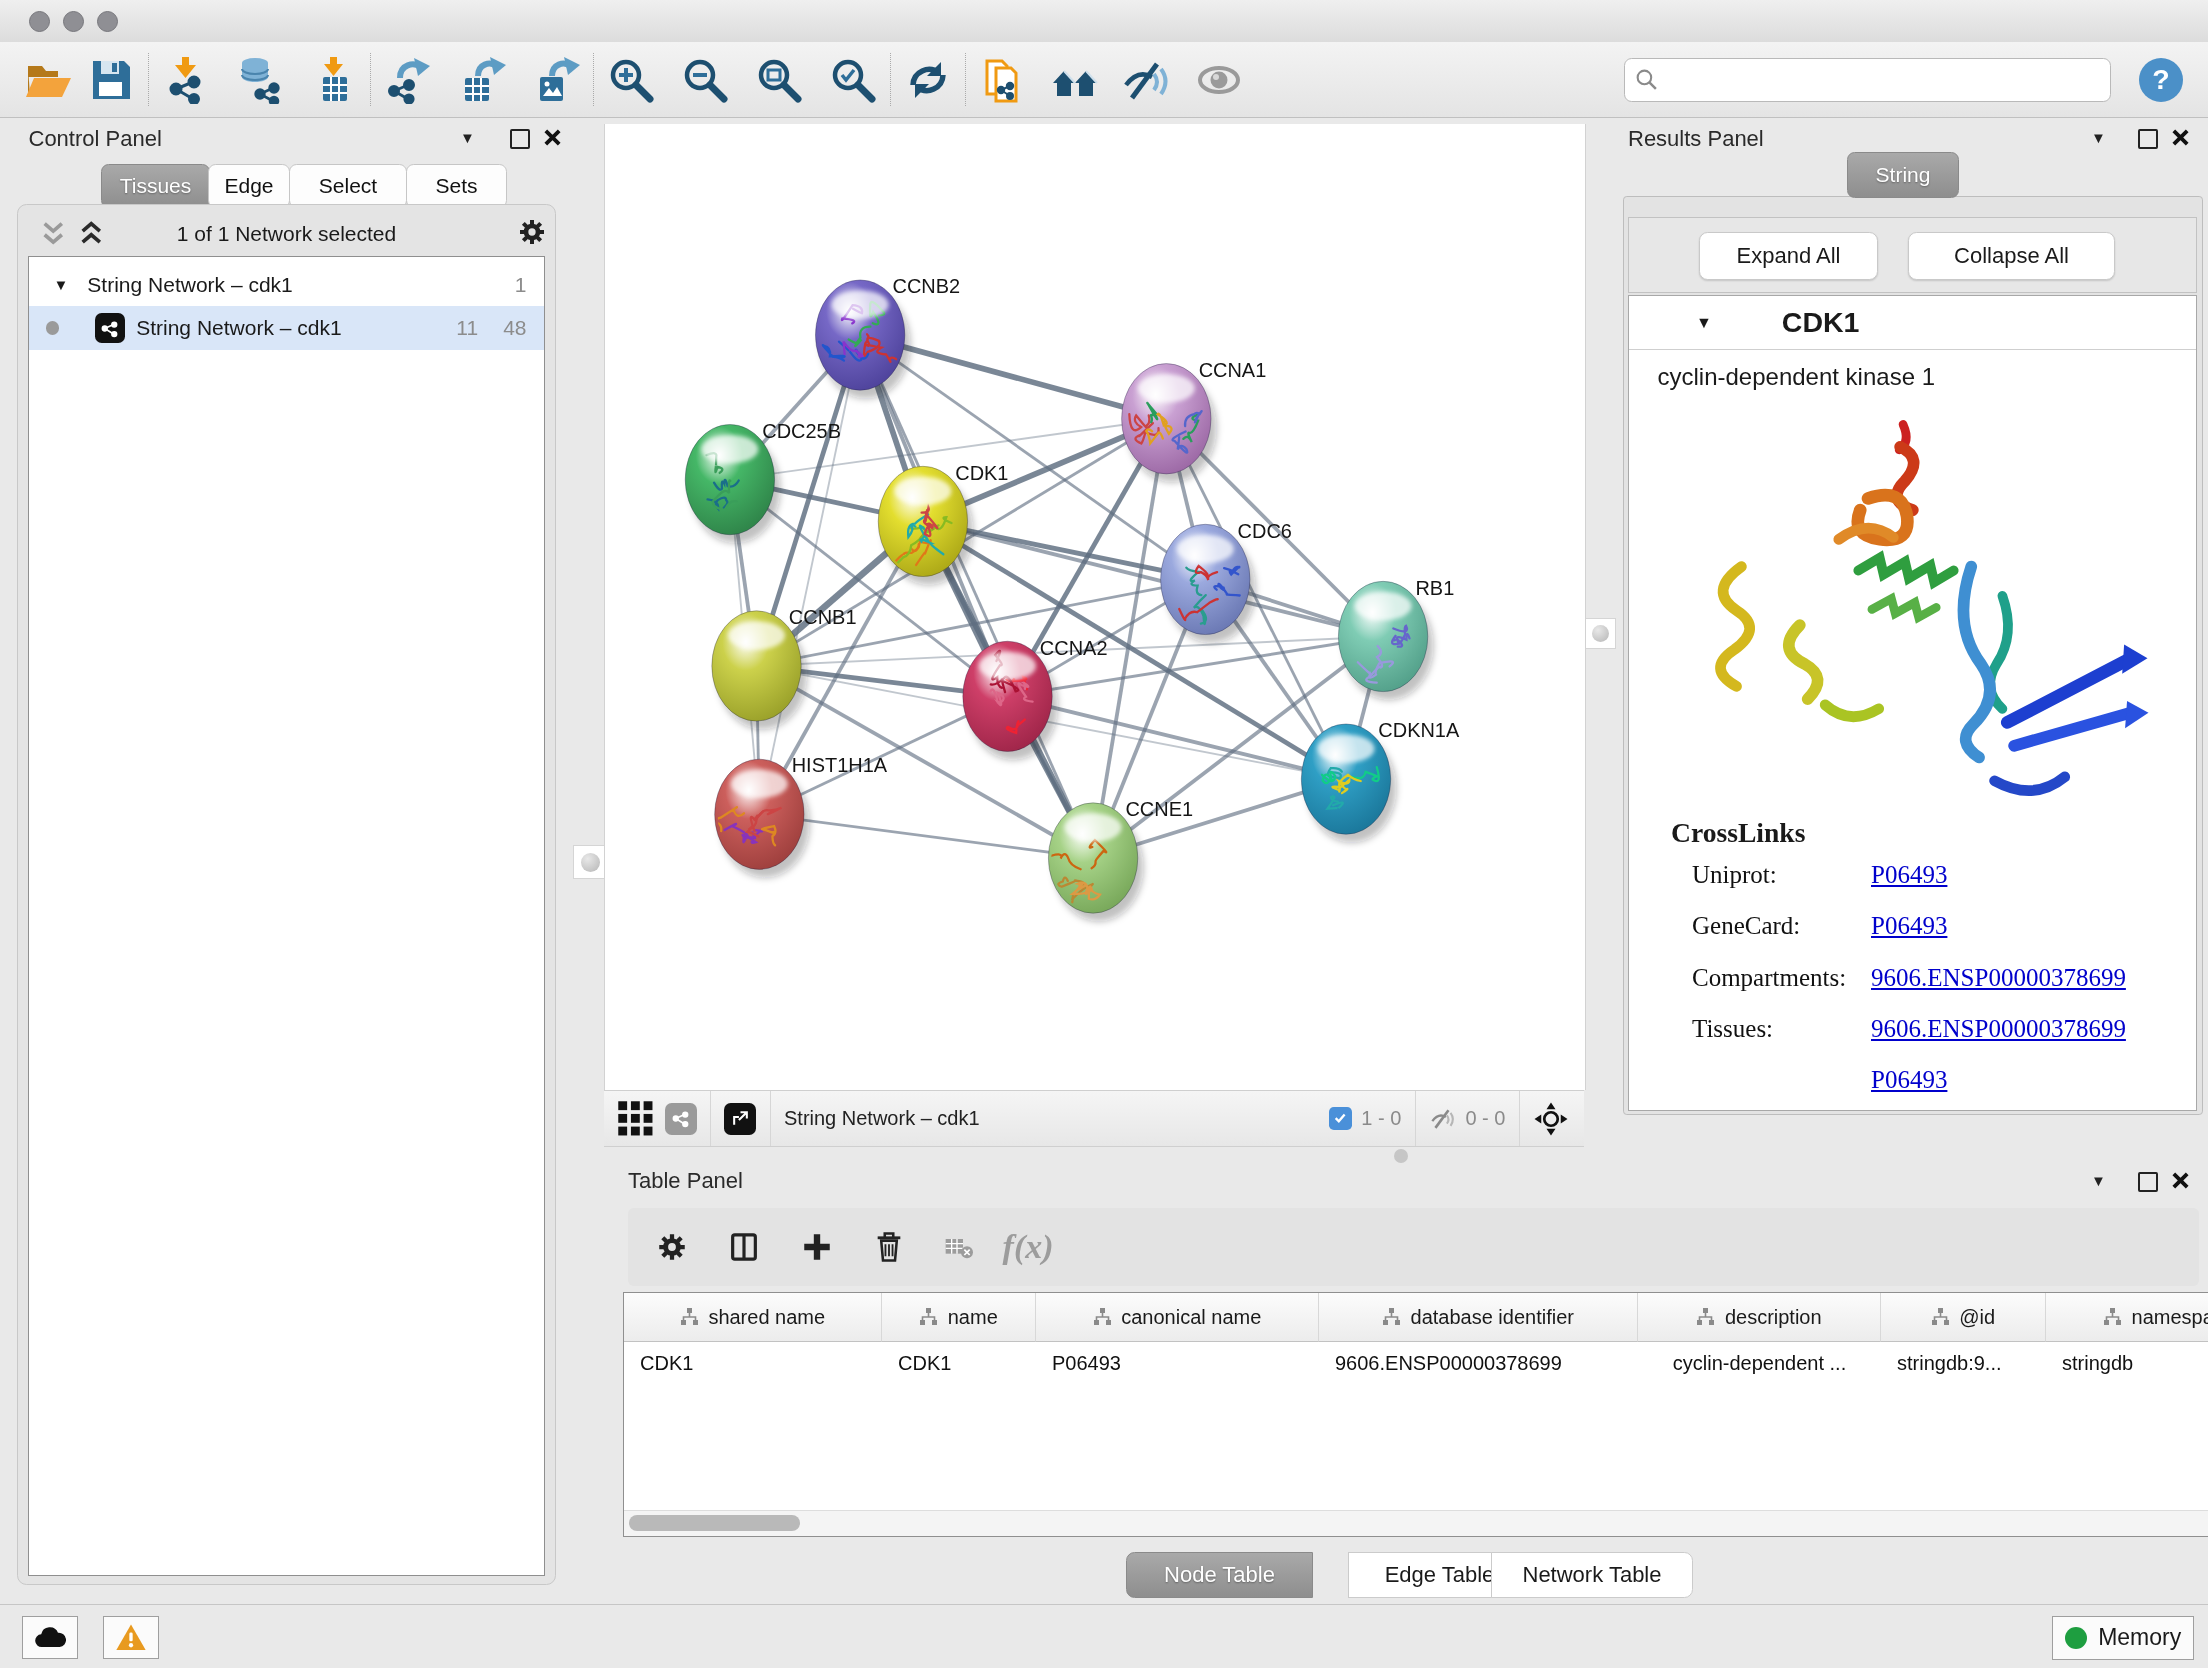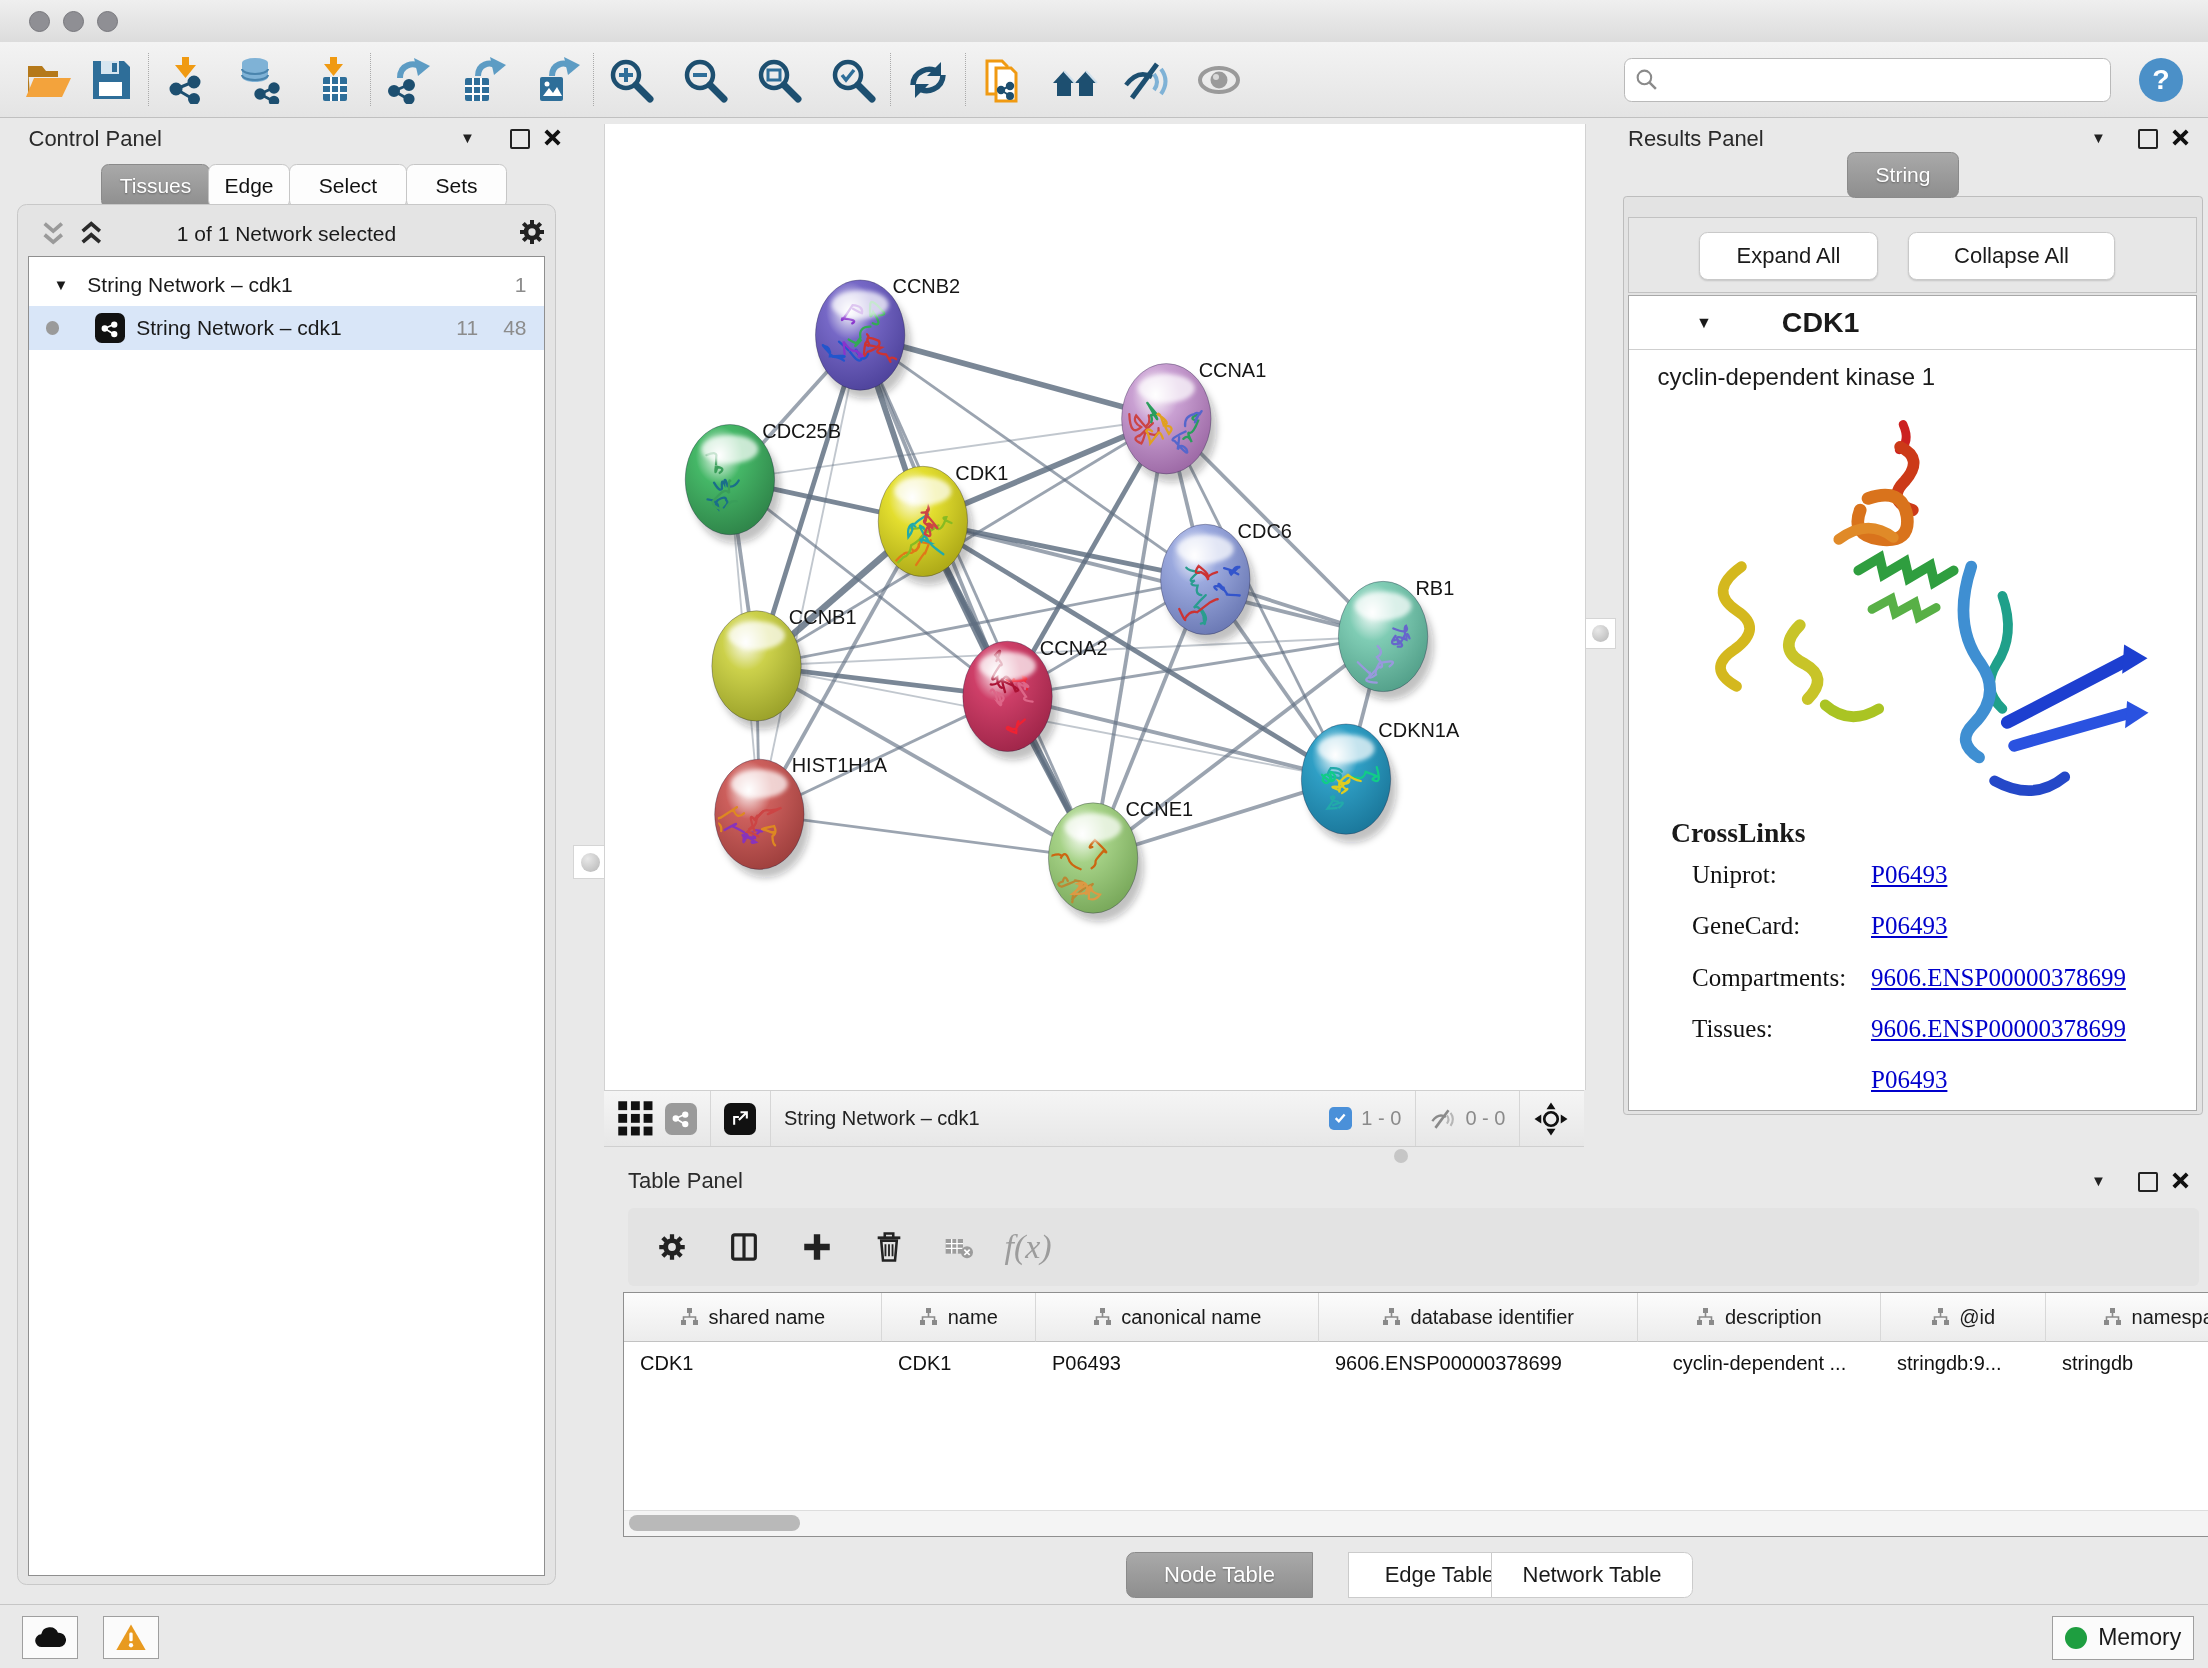--- a/index.html
+++ b/index.html
@@ -59,21 +59,21 @@
   .rbtn{position:absolute;height:46px;background:#fff;border:1px solid #c9c9c9;border-radius:8.6px;
     box-shadow:0 1px 1.9px rgba(0,0,0,.15);display:flex;align-items:center;justify-content:center;font-size:22px;}
   #rp-inner{left:1628px;top:295px;width:567px;height:814px;background:#fff;border:1px solid #a8a8a8;overflow:hidden;}
   #rp-generow{position:absolute;left:0;top:0;width:100%;height:53px;border-bottom:1px solid #cfcfcf;
     display:flex;align-items:center;}
   .serif{font-family:"Liberation Serif",serif;}
   .xl-label{font-size:25px;color:#111;}
   .xl-link{font-size:25px;color:#0000cc;text-decoration:underline;}
   
   #tp-toolbar{left:628px;top:1208px;width:1571px;height:78px;background:#e3e3e3;border-radius:5.7px;
-    display:flex;align-items:center;}
+    display:flex;align-items:center;font-weight:bold;}
   .tpi{width:61px;height:61px;display:flex;align-items:center;justify-content:center;}
   #tbl-box{left:623px;top:1292px;width:1586px;height:243px;background:#fff;
     border:1.9px solid #8f8f8f;border-right:none;overflow:hidden;}
   #tbl-grid{position:absolute;left:0;top:0;display:grid;grid-template-columns:258px 154px 283px 319px 243px 165px 247px;}
   .th{height:48px;background:linear-gradient(#fcfcfc,#ececec);border-bottom:1px solid #c2c2c2;
     border-right:1px solid #d8d8d8;display:flex;align-items:center;justify-content:center;gap:9.5px;
     font-size:20px;color:#1a1a1a;}
   .td{height:42px;display:flex;align-items:center;padding-left:16px;font-size:20px;color:#111;}
   #tbl-hscroll{position:absolute;left:0;bottom:0;width:100%;height:25px;background:#f4f4f4;border-top:1px solid #ddd;}
   #tbl-thumb{position:absolute;left:4.8px;top:3.8px;width:171px;height:16px;border-radius:8.6px;background:#b9b9b9;}

